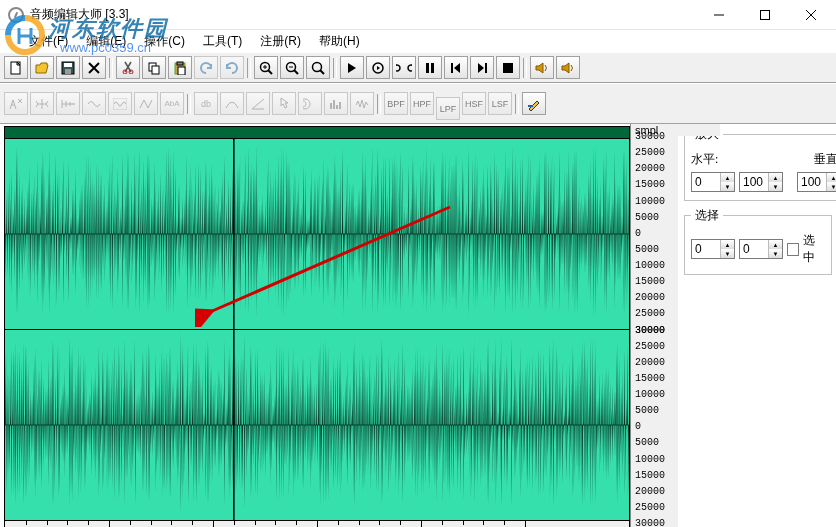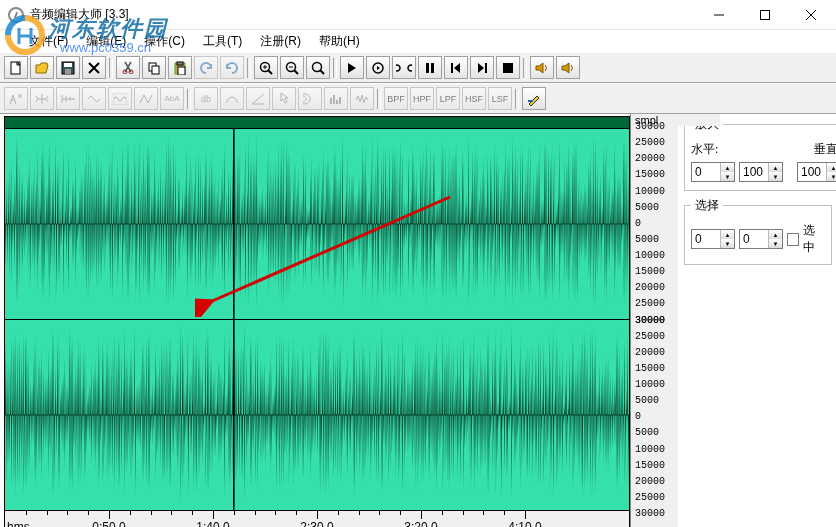--- a/index.html
+++ b/index.html
@@ -294,21 +294,21 @@
       </svg>
     </div>
   <div class="tbtn disabled">
       <svg width="14" height="12">
         <path d="M1 7 L3 3 L5 9 L7 2 L9 10 L11 4 L13 7" stroke="#777" fill="none"></path>
       </svg>
     </div>
   <div class="toolbar-sep"></div>
   <div class="tbtn disabled" style="font-size:9px;">BPF</div>
   <div class="tbtn disabled" style="font-size:9px;">HPF</div>
-  <div class="tbtn disabled" style="font-size:9px;">LPF</div>
+  <div class="tbtn disabled" style="font-size:9px;margin-top:10px;">LPF</div>
   <div class="tbtn disabled" style="font-size:9px;">HSF</div>
   <div class="tbtn disabled" style="font-size:9px;">LSF</div>
   <div class="toolbar-sep"></div>
   <div class="tbtn">
       <svg width="14" height="14">
         <path d="M2 12 L10 4 L12 6 L4 14 Z" fill="#f4c430" stroke="#333"></path>
         <path d="M1 9 H6" stroke="#26a" stroke-width="2"></path>
       </svg>
     </div>
 </div>

